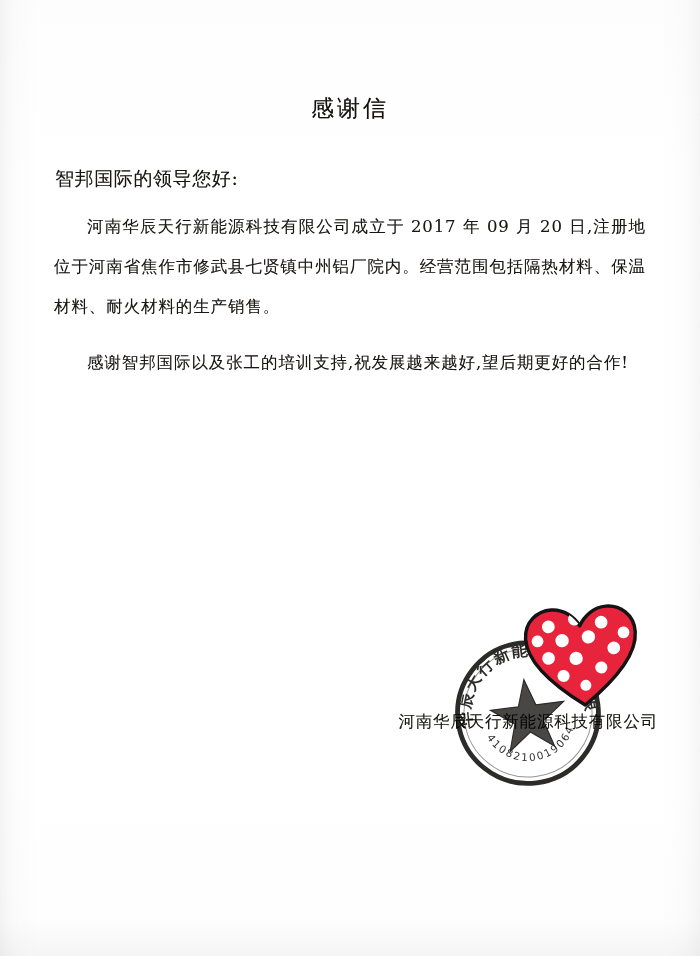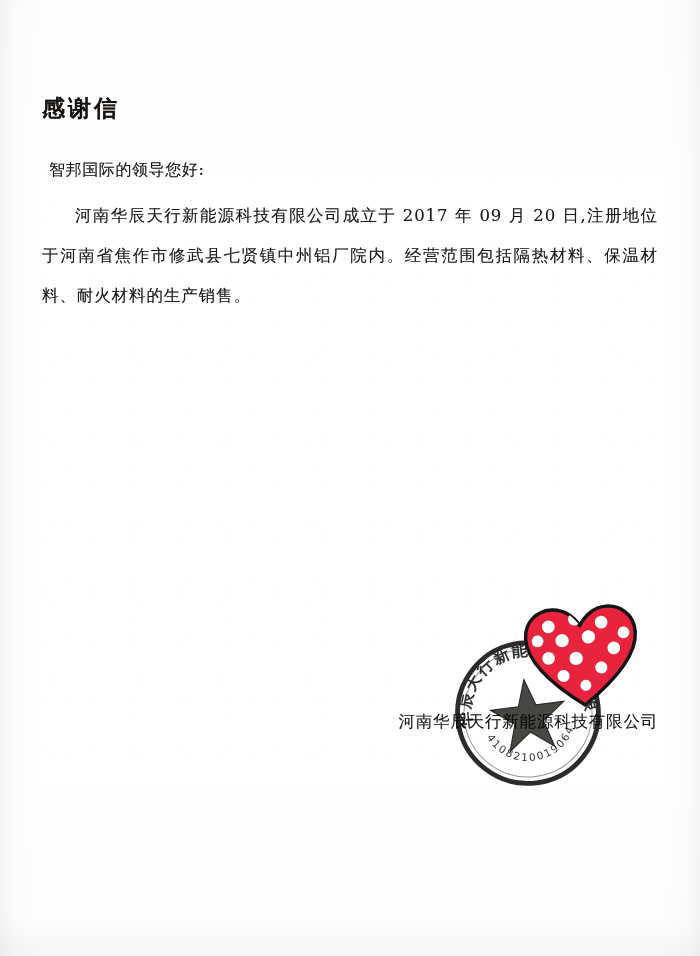--- a/index.html
+++ b/index.html
@@ -41,41 +41,41 @@
     position: absolute;
     left: 0; top: 0; right: 0; bottom: 0;
     padding: 0 42px;
     box-sizing: border-box;
   }
 
   
   .doc-title {
     margin: 0;
     padding-top: 93px;
-    text-align: left;
+    text-align: center;
     font-size: 23px;
-    font-weight: bold;
+    font-weight: normal;
     letter-spacing: 3px;
     color: #14110f;
     text-shadow: 0 0 0.6px rgba(0,0,0,0.5);
   }
 
   
   .salutation {
-    margin: 7px;
+    margin: 13px;
     padding-top: 29px;
-    font-size: 16px;
+    font-size: 19px;
     letter-spacing: 0.6px;
     color: #1a1614;
     text-shadow: 0 0 0.5px rgba(0,0,0,0.35);
   }
 
   
   .para {
-    margin: 0;
+    margin: 12px;
     font-size: 16.5px;
     line-height: 40px;
     text-indent: 2em;
     text-align: justify;
     text-justify: inter-ideograph;
     letter-spacing: 0.9px;
     color: #1a1614;
     text-shadow: 0 0 0.5px rgba(0,0,0,0.3);
   }
   .para.p1 { margin-top: 15px; }
@@ -154,20 +154,21 @@
 
   <div class="doc-body">
 
     <h1 class="doc-title">感谢信</h1>
 
     <p class="salutation">智邦国际的领导您好:</p>
 
     <p class="para p1">河南华辰天行新能源科技有限公司成立于 2017 年 09 月 20 日,注册地位于河南省焦作市修武县七贤镇中州铝厂院内。经营范围包括隔热材料、保温材料、耐火材料的生产销售。</p>
 
 
+    <p class="para p3">感谢智邦国际以及张工的培训支持,祝发展越来越好,望后期更好的合作!</p>
 
   </div>
 
   <div class="sign-block">
     <div class="sign-company">河南华辰天行新能源科技有限公司</div>
   </div>
 
   <div class="seal">
     <svg viewBox="0 0 200 200" xmlns="http://www.w3.org/2000/svg">
       <defs>

